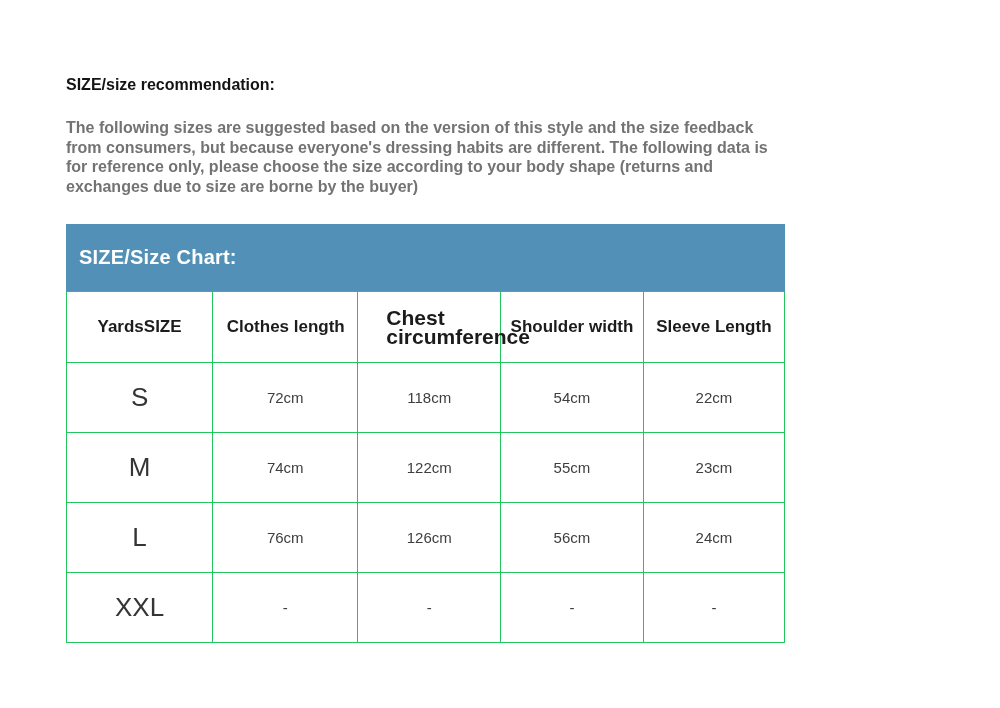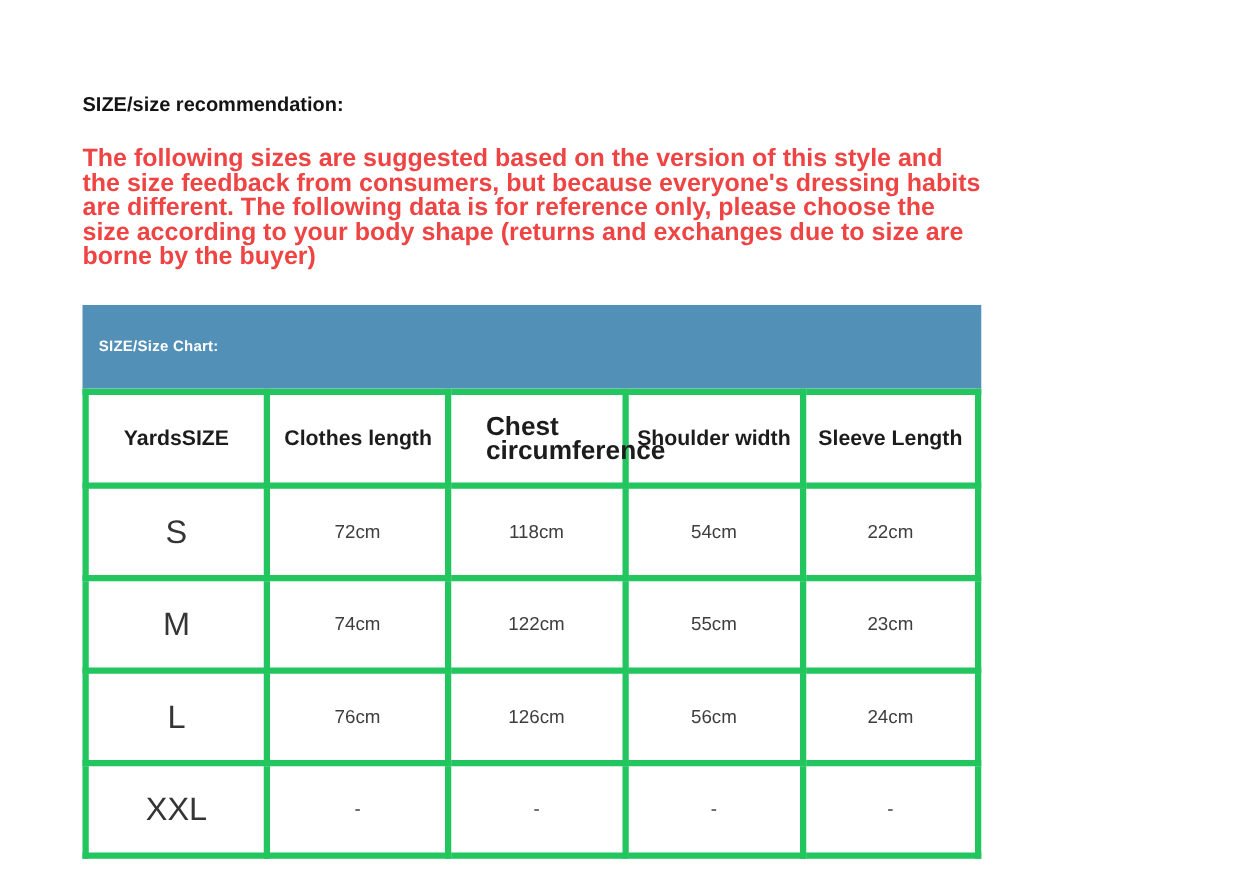--- a/index.html
+++ b/index.html
@@ -16,54 +16,54 @@
     padding: 76px 67px 0 66px;
     overflow: hidden;
   }
   .heading {
     font-size: 16px;
     font-weight: 700;
     color: #141414;
     margin: 0;
   }
   .desc {
-    font-size: 20px;
+    font-size: 16px;
     font-weight: 700;
-    color: #ef4444;
+    color: #737373;
     line-height: 19.5px;
     margin: 24px 0 0 0;
   }
   .banner {
     margin-top: 28px;
     height: 67px;
     background: #5290b7;
     display: flex;
     align-items: center;
     box-sizing: border-box;
     padding-left: 13px;
   }
   .banner-title {
     color: #ffffff;
-    font-size: 12px;
+    font-size: 20px;
     font-weight: 700;
     letter-spacing: 0.2px;
   }
   table.size-table {
     width: 100%;
     border-collapse: collapse;
     table-layout: fixed;
     background: #ffffff;
   }
   .size-table col.c1 { width: 20.35%; }
   .size-table col.c2 { width: 20.23%; }
   .size-table col.c3 { width: 19.88%; }
   .size-table col.c4 { width: 19.88%; }
   .size-table col.c5 { width: 19.66%; }
   .size-table th, .size-table td {
-    border: 5px solid #22c55e;
+    border: 1px solid #22c55e;
     padding: 4px;
   }
   .size-table thead th {
     height: 62px;
     font-size: 17px;
     font-weight: 700;
     color: #1c1c1c;
     text-align: center;
   }
   .size-table th.col-clothes {

